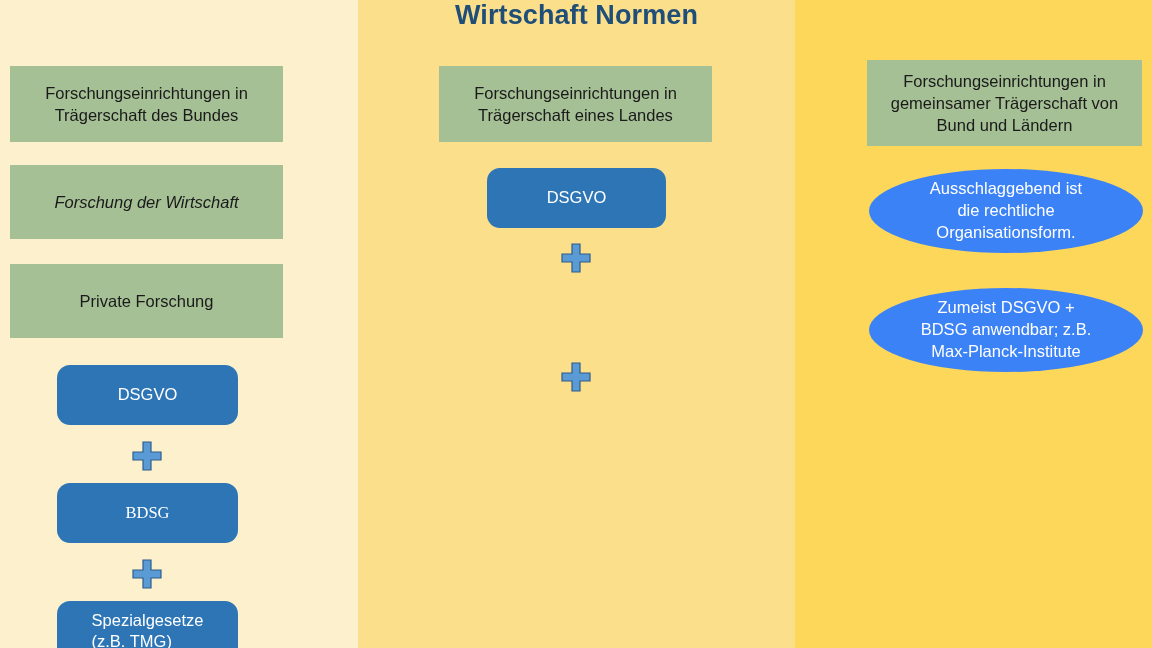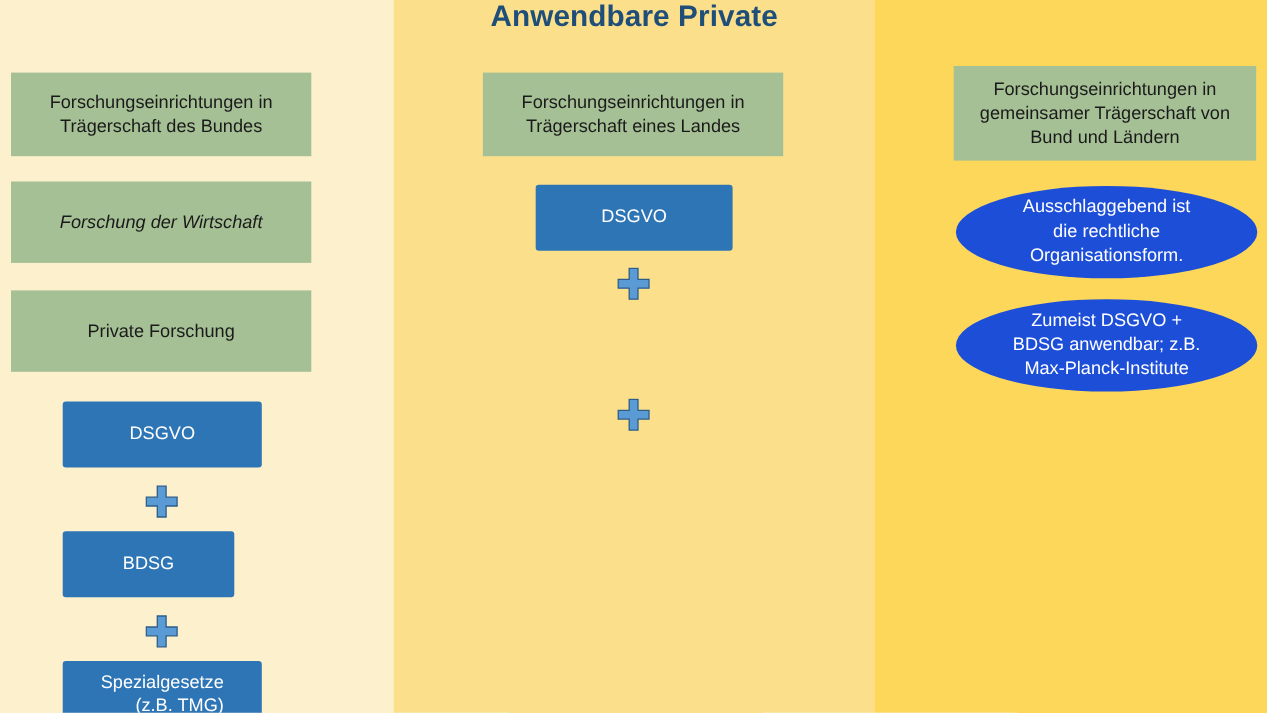--- a/index.html
+++ b/index.html
@@ -58,35 +58,35 @@
     line-height: 1.35;
     padding: 0 6px;
     box-sizing: border-box;
   }
 
   
   .bluebox {
     position: absolute;
     background: #2e75b6;
     color: #ffffff;
-    border-radius: 3px;
+    border-radius: 13px;
     display: flex;
     align-items: center;
     justify-content: center;
-    text-align: right;
+    text-align: left;
     font-size: 16.5px;
     line-height: 1.3;
     padding: 0 6px;
     box-sizing: border-box;
   }
 
   
   .ellipse {
     position: absolute;
-    background: #1d4ed8;
+    background: #3b82f6;
     color: #ffffff;
     border-radius: 50%;
     display: flex;
     align-items: center;
     justify-content: center;
     text-align: center;
     font-size: 16.5px;
     line-height: 1.32;
     padding: 0 26px;
     box-sizing: border-box;
@@ -104,21 +104,21 @@
 </style>
 </head>
 <body>
 
 <div id="slide">
 
   <div class="band band-left"></div>
   <div class="band band-mid"></div>
   <div class="band band-right"></div>
 
-  <div class="slide-title">Anwendbare Private</div>
+  <div class="slide-title">Wirtschaft Normen</div>
 
   <div class="greenbox" style="left:10px;  top:66px;  width:273px; height:76px;">
     <span class="txt">Forschungseinrichtungen in
 Trägerschaft des Bundes</span>
   </div>
 
   <div class="greenbox" style="left:10px;  top:165px; width:273px; height:74px;font-style:italic;">
     <span class="txt">Forschung der Wirtschaft</span>
   </div>
 
@@ -129,21 +129,21 @@
   <div class="bluebox" style="left:57px;  top:365px; width:181px; height:60px;">
     <span class="txt">DSGVO</span>
   </div>
 
   <div class="plus-icon" style="left:132px; top:441px;">
     <svg width="30" height="30" viewBox="0 0 30 30" xmlns="http://www.w3.org/2000/svg">
       <path d="M11 1 H19 V11 H29 V19 H19 V29 H11 V19 H1 V11 H11 Z" fill="#5b9bd5" stroke="#2e5d8a" stroke-width="1.2"></path>
     </svg>
   </div>
 
-  <div class="bluebox" style="left:57px;  top:483px; width:156px; height:60px;">
+  <div class="bluebox" style="left:57px;  top:483px; width:181px; height:60px;font-family:Liberation Serif, serif;">
     <span class="txt">BDSG</span>
   </div>
 
   <div class="plus-icon" style="left:132px; top:559px;">
     <svg width="30" height="30" viewBox="0 0 30 30" xmlns="http://www.w3.org/2000/svg">
       <path d="M11 1 H19 V11 H29 V19 H19 V29 H11 V19 H1 V11 H11 Z" fill="#5b9bd5" stroke="#2e5d8a" stroke-width="1.2"></path>
     </svg>
   </div>
 
   <div class="bluebox" style="left:57px;  top:601px; width:181px; height:60px;">
@@ -179,19 +179,19 @@
 gemeinsamer Trägerschaft von
 Bund und Ländern</span>
   </div>
 
   <div class="ellipse" style="left:869px; top:169px; width:274px; height:84px;">
     <span class="txt">Ausschlaggebend ist
 die rechtliche
 Organisationsform.</span>
   </div>
 
-  <div class="ellipse" style="left:869px; top:272px; width:274px; height:84px;">
+  <div class="ellipse" style="left:869px; top:288px; width:274px; height:84px;">
     <span class="txt">Zumeist DSGVO +
 BDSG anwendbar; z.B.
 Max-Planck-Institute</span>
   </div>
 
 </div>
 
 </body></html>

